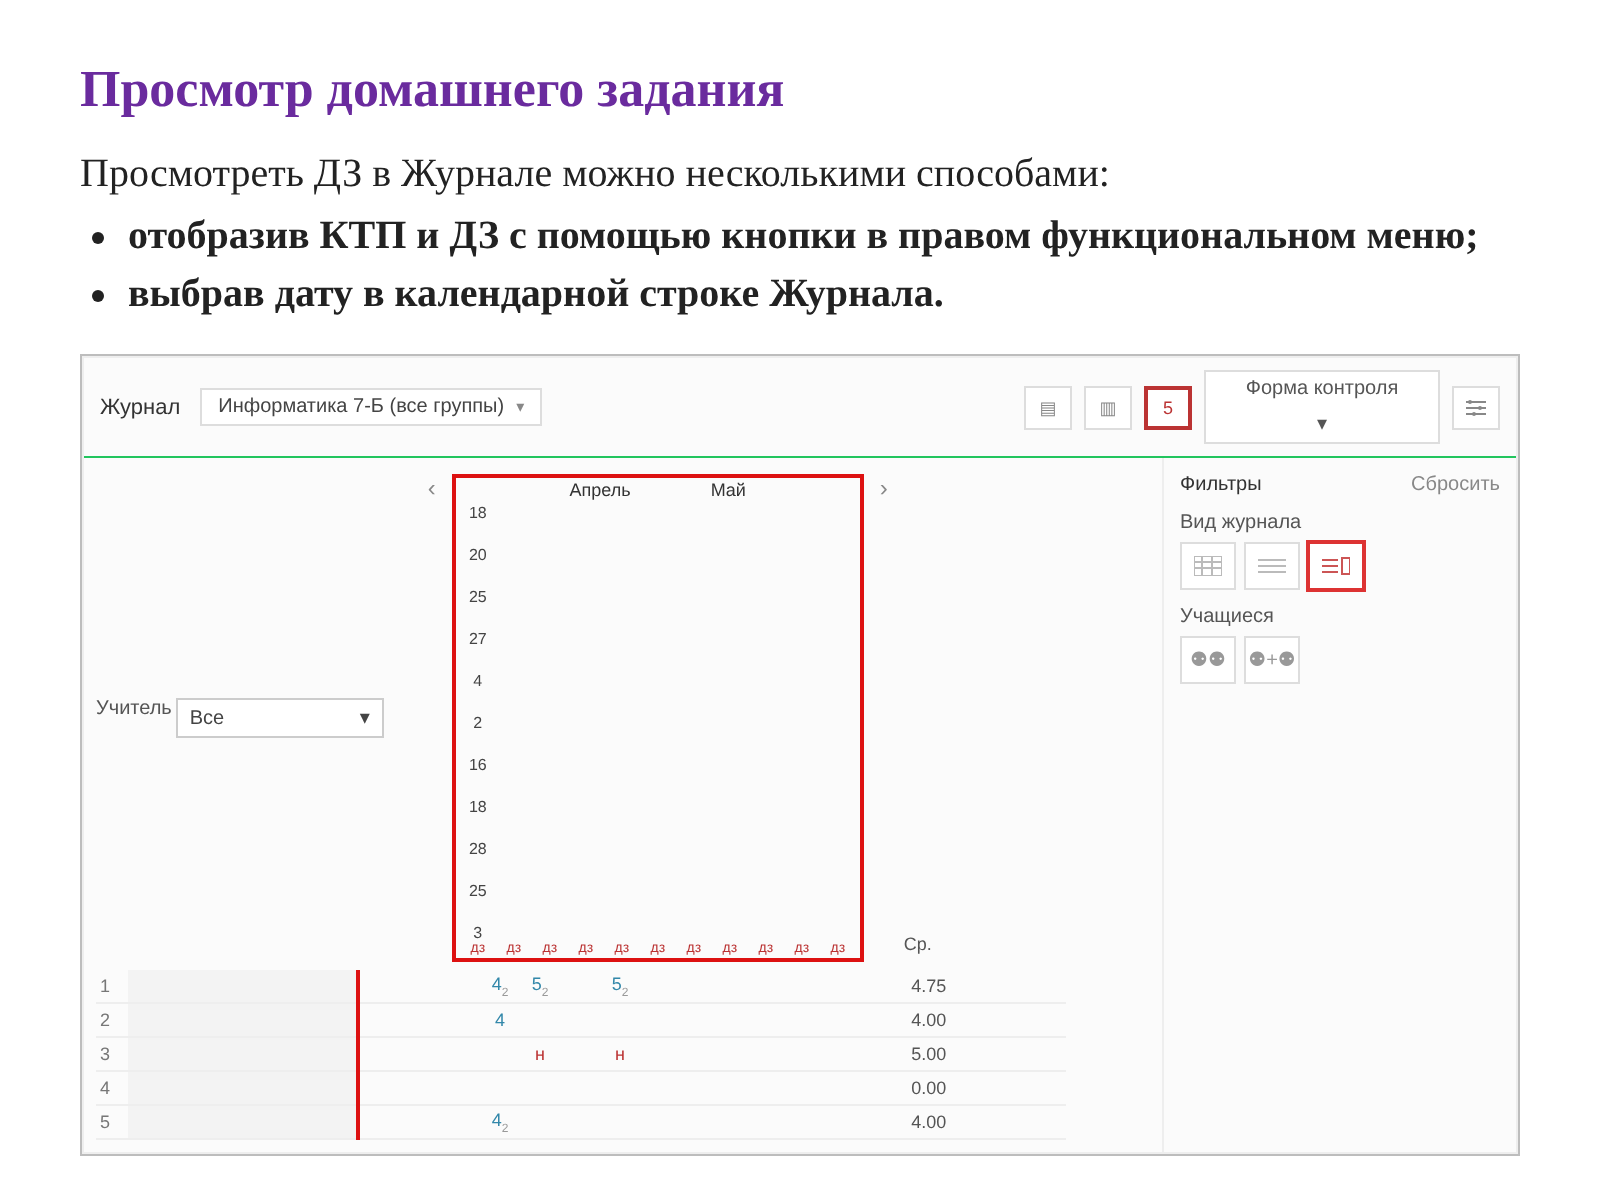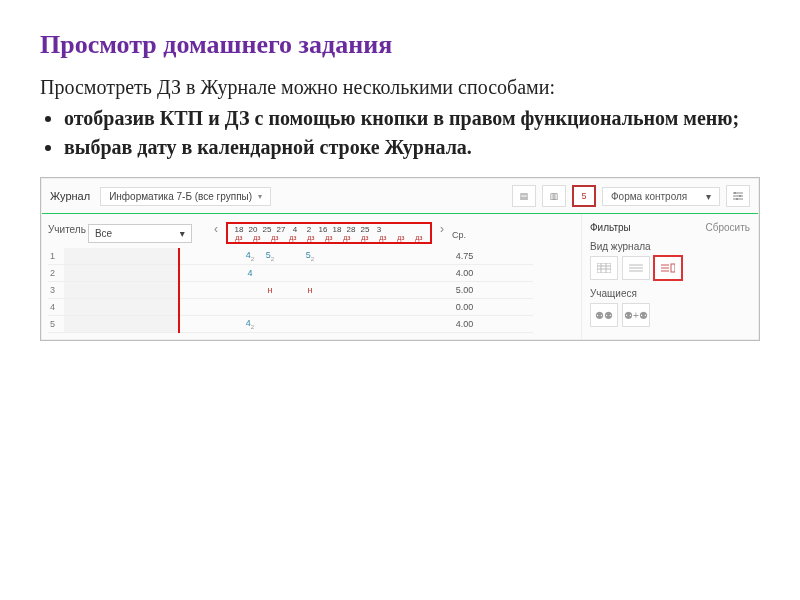--- a/index.html
+++ b/index.html
@@ -67,21 +67,21 @@
   .select .tri { font-size:8px; color:#888; }
   .spacer { flex:1; }
   .iconbtn {
     width: 22px; height: 20px; border:1px solid #ddd; background:#fff;
     display:inline-flex;align-items:center;justify-content:center;color:#888;font-size:9px;
   }
   .iconbtn.active { border-color:#b33; color:#b33; box-shadow: inset 0 0 0 1px #b33;}
   .topbar-right { display:flex; align-items:center; gap:6px; }
   .form-control {
     display:flex;align-items:center;gap:6px;border:1px solid #ddd;padding:3px 8px;background:#fff;
-    font-size:10px;color:#555; min-width:100px; justify-content:space-between;
+    font-size:10px;color:#555; min-width:100px; justify-content:space-between;flex-direction:column;
   }
   .btn-outline {
     border:1px solid #ccc;padding:4px 10px;background:#fff;color:#333;font-size:10px;
     display:inline-flex;align-items:center;gap:6px;
   }
 
   
   .main { display:flex; }
   .left { flex:1; padding:4px 6px 6px; border-right:1px solid #eee; }
   .right { width:160px; padding:4px 8px;}
@@ -93,21 +93,21 @@
   .miniicon.boxed{box-shadow:0 0 0 1px #d33;border-color:#d33;}
 
   .teacher-row{display:flex;align-items:center;gap:8px;margin:4px 0 4px;}
   .teacher-label{font-size:10px;color:#555;}
   .teacher-select{border:1px solid #ccc;padding:3px 6px;background:#fff;display:flex;align-items:center;gap:8px;min-width:90px;justify-content:space-between;font-size:10px;color:#444;}
 
   .cal-wrap{display:flex;align-items:flex-start;gap:4px;}
   .chev{width:12px;text-align:center;color:#888;font-size:12px;}
   .cal-box{border:2px solid #d11;padding:1px 2px 0;}
   .cal-months{display:flex;gap:40px;justify-content:center;font-size:9px;color:#333;padding:0 4px 2px;}
-  .cal-dates{display:flex;gap:0;font-size:8px;color:#444;padding:0 2px;}
+  .cal-dates{display:flex;gap:12px;font-size:8px;color:#444;padding:0 2px;flex-direction:column;}
   .cal-dates .d{width:14px;text-align:center;}
   .cal-dz{display:flex;gap:4px;font-size:7px;color:#b33;padding:0 2px 1px;}
   .cal-dz .dz{width:14px;text-align:center;}
   .sr-col{font-size:9px;color:#555;align-self:flex-end;padding-bottom:4px;}
 
   table.grades{border-collapse:collapse;margin-top:4px;width:92%;font-size:9px;color:#555;}
   table.grades td{border-bottom:1px solid #eee;padding:1px 2px;height:14px;}
   table.grades td.idx{width:12px;color:#777;}
   table.grades td.name{width:110px;background:#f3f3f3;}
   table.grades td.cell{width:16px;text-align:center;}
@@ -161,20 +161,24 @@
         <div style="display:flex;flex-direction:row;gap:2px;">
           <span class="teacher-label">Учитель</span>
           <div class="teacher-select">
             <span>Все</span>
             <span class="tri">▾</span>
           </div>
         </div>
         <div class="cal-wrap" style="margin-left:10px;">
           <div class="chev">‹</div>
           <div class="cal-box">
+            <div class="cal-months">
+              <span>Апрель</span>
+              <span>Май</span>
+            </div>
             <div class="cal-dates">
               <span class="d">18</span>
               <span class="d">20</span>
               <span class="d">25</span>
               <span class="d">27</span>
               <span class="d">4</span>
               <span class="d">2</span>
               <span class="d">16</span>
               <span class="d">18</span>
               <span class="d">28</span>

